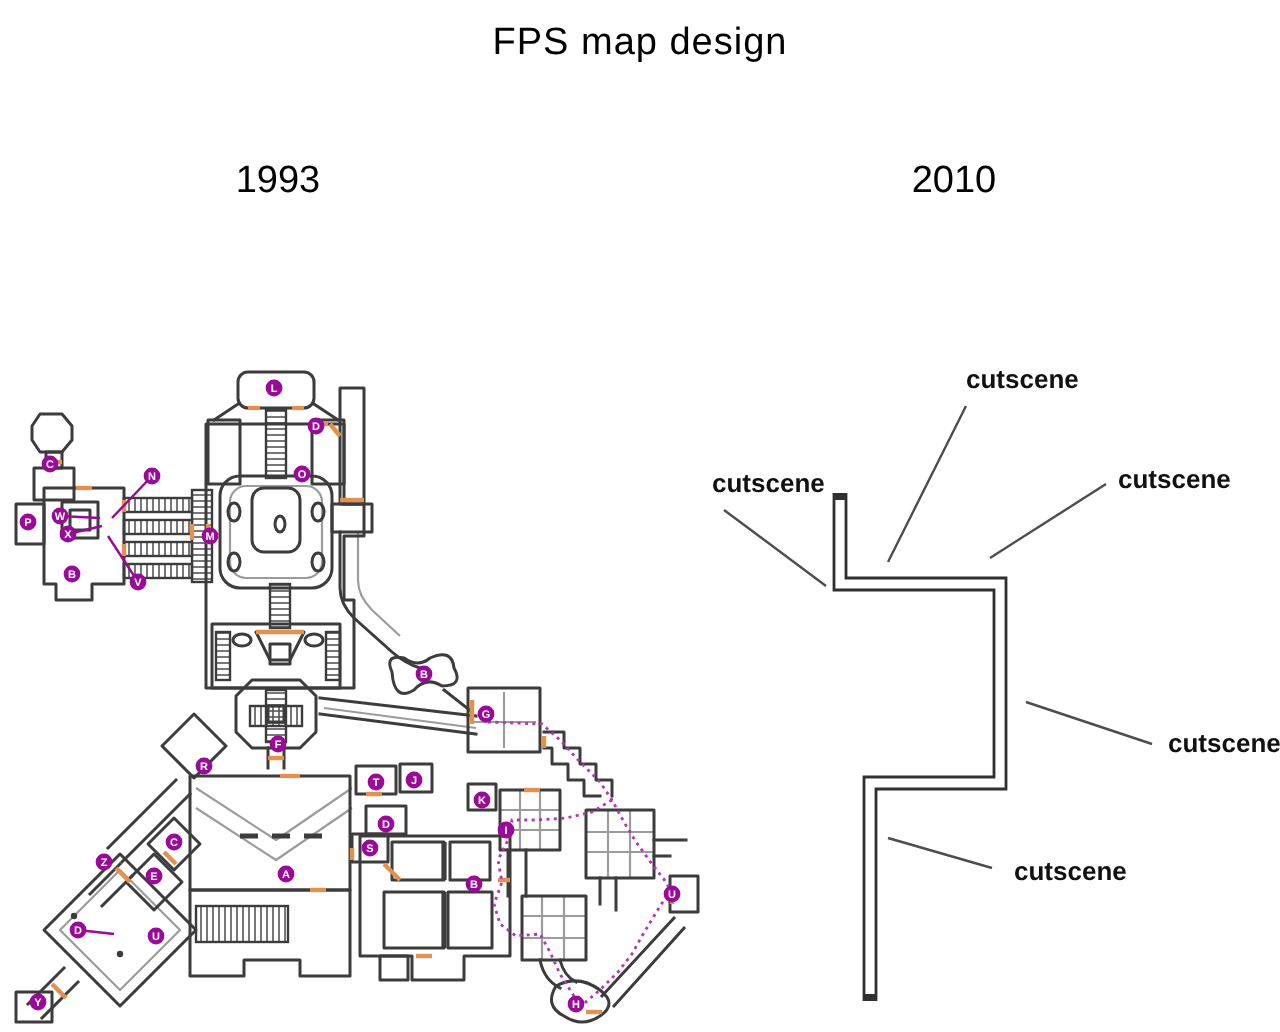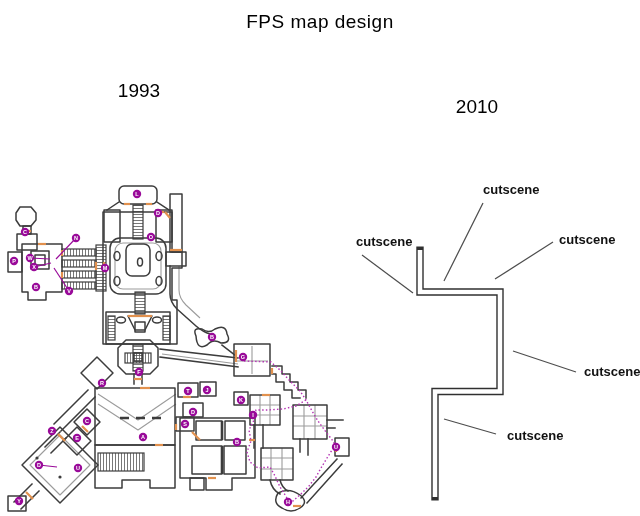--- a/index.html
+++ b/index.html
@@ -5,21 +5,21 @@
   :root{
     --wall:#3c3c3c; --inner:#9c9c9c; --door:#e2914e;
     --marker:#990a99; --route:#b535b5; --corridor:#303030; --pointer:#4d4d4d;
   }
   html,body{margin:0;padding:0;background:#fff;}
   #stage{position:relative;width:640px;height:516px;background:#ffffff;overflow:hidden;
          font-family:"Liberation Sans", sans-serif;color:#000;}
   .title{position:absolute;top:11px;left:0;width:640px;text-align:center;
          font-size:19px;letter-spacing:0.5px;}
   .year{position:absolute;top:80px;font-size:19px;transform:translateX(-50%);white-space:nowrap;}
-  .year.left{left:139px;} .year.right{left:477px;margin-top:16px;}
+  .year.left{left:139px;} .year.right{left:477px;}
   .cutscene-label{position:absolute;font-size:13px;color:#111;white-space:nowrap;font-weight:bold;}
   svg{position:absolute;left:0;top:0;}
   .wall{stroke:var(--wall);fill:none;stroke-width:1.5;stroke-linejoin:round;stroke-linecap:square;}
   .innerline{stroke:var(--inner);fill:none;stroke-width:1.1;stroke-linejoin:round;}
   .doorline{stroke:var(--door);fill:none;stroke-width:2.2;stroke-linecap:butt;}
   .thick{stroke:var(--wall);stroke-width:2.6;}
   .dot{fill:var(--wall);}
 </style>
 </head>
 <body>

